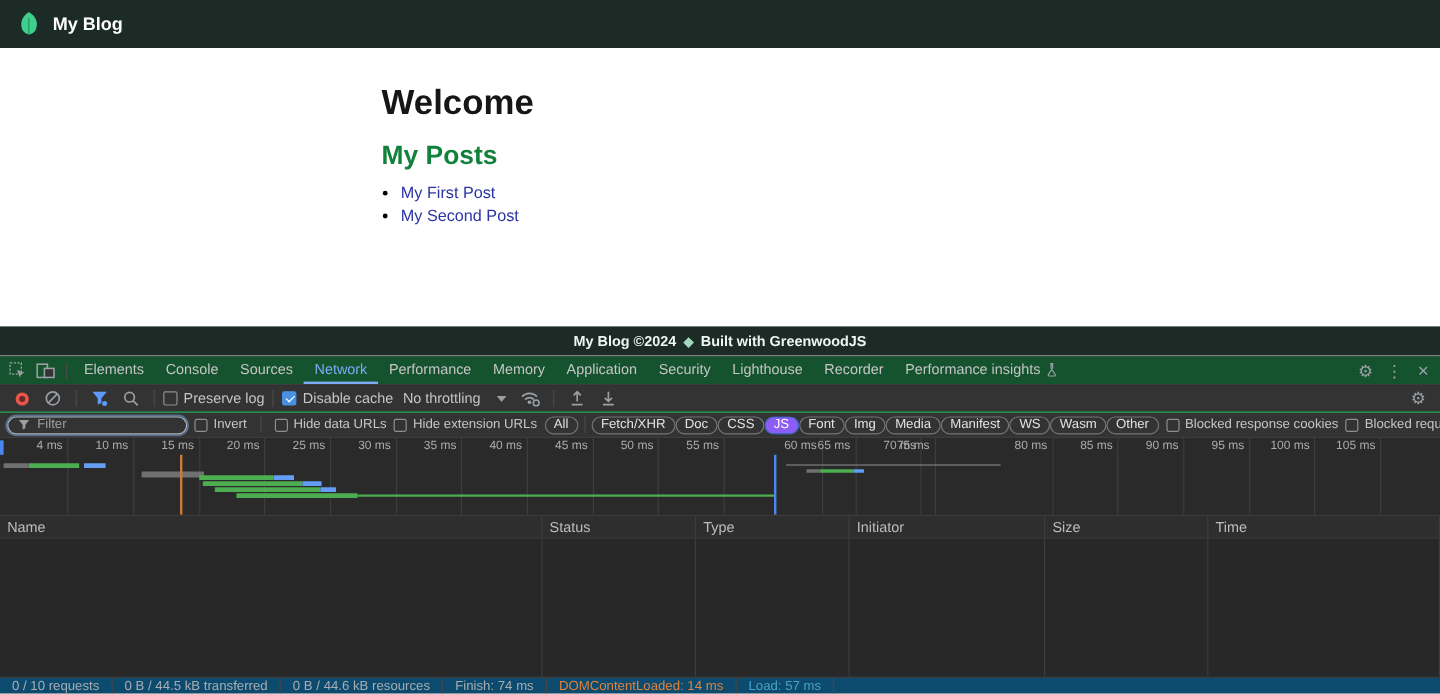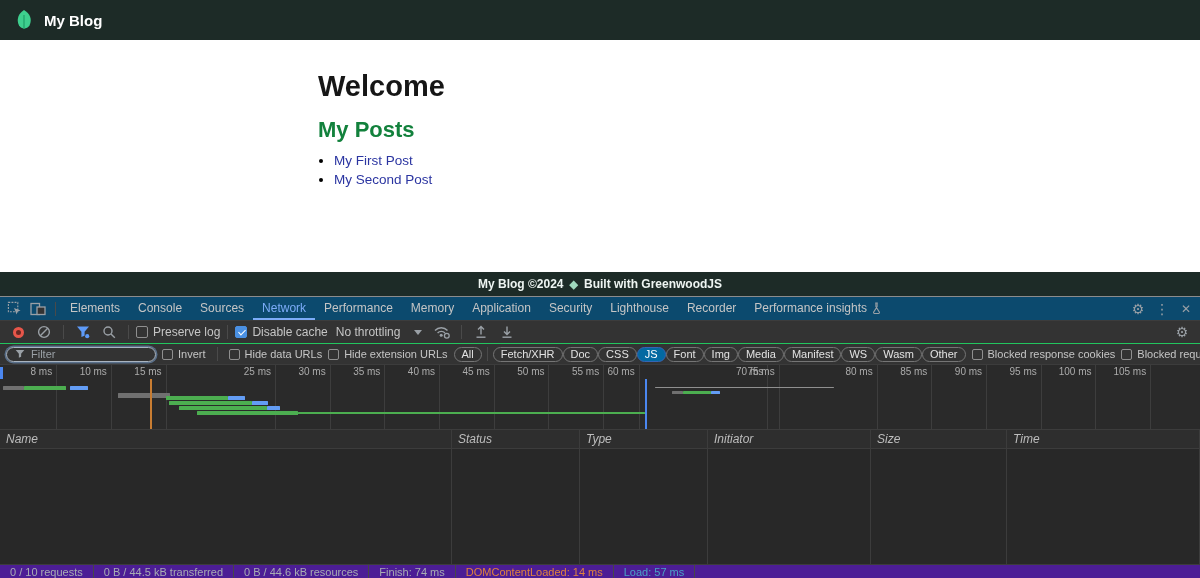--- a/index.html
+++ b/index.html
@@ -24,56 +24,56 @@
   .site-footer { position:absolute; left:0; right:0; bottom:0; height:24px; background:#1d2b27;
     color:#eef5f2; font-size:12px; font-weight:bold; display:flex; align-items:center; justify-content:center; gap:6px; }
   .footer-diamond { color:#9fd9bd; font-size:11px; }
 
   
   .devtools { height:282px; background:#282828; border-top:1px solid #8c8c8c;
     display:flex; flex-direction:column; color:#c5c5c5; font-size:12px; }
   .vdiv { width:1px; height:14px; background:#4a4a4a; margin:0 5px; flex:0 0 auto; }
   .icon-btn { width:24px; height:100%; display:flex; align-items:center; justify-content:center; flex:0 0 auto; }
 
-  .tabbar { height:24px; background:#0c4a6e; display:flex; align-items:center; border-bottom:1px solid #3c3c3c; padding:0 2px; }
+  .tabbar { height:24px; background:#14532d; display:flex; align-items:center; border-bottom:1px solid #3c3c3c; padding:0 2px; }
   .tab { height:100%; padding:0 9px; display:flex; align-items:center; gap:4px; color:#c5c5c5; cursor:default; border-bottom:2px solid transparent; }
   .tab.active { color:#7cacf8; border-bottom-color:#7cacf8; }
   .tab-actions { margin-left:auto; display:flex; align-items:center; }
   .glyph { color:#9aa0a6; font-size:13px; }
 
   .toolbar { height:23px; background:#333; display:flex; align-items:center; border-bottom:1px solid #22c55e; padding:0 6px; gap:2px; }
   .record-dot { width:11px; height:11px; border-radius:50%; border:3px solid #e8564a; background:#692823; }
   .cb-label { display:flex; align-items:center; gap:5px; white-space:nowrap; }
   .cb { width:12px; height:12px; border:1px solid #8f8f8f; border-radius:2px; position:relative; flex:0 0 auto; background:transparent; }
   .cb.checked { background:#4a90e2; border-color:#4a90e2; }
   .cb.checked::after { content:""; position:absolute; left:3.5px; top:1px; width:3px; height:6px;
     border:solid #fff; border-width:0 1.6px 1.6px 0; transform:rotate(45deg); }
   .dropdown { display:flex; align-items:center; gap:14px; padding:0 6px; }
   .caret-down { width:0; height:0; border-left:4px solid transparent; border-right:4px solid transparent; border-top:5px solid #9aa0a6; }
 
   .filterbar { height:21px; background:#333; display:flex; align-items:center; border-bottom:1px solid #3c3c3c; padding:0 6px; gap:6px; font-size:11px; overflow:hidden; white-space:nowrap; }
   .filter-input { display:flex; align-items:center; gap:6px; width:150px; height:15px; border-radius:9px;
     border:1px solid #a9b4c0; box-shadow:0 0 0 1.5px rgba(120,160,210,.55); padding:0 8px; color:#9aa0a6; flex:0 0 auto; }
   .pill { height:15px; line-height:13px; padding:0 7px; border:1px solid #757575; border-radius:9px; color:#e2e2e2; flex:0 0 auto; }
-  .pill.active { background:#0369a1; border-color:#3565b4; color:#fff; }
+  .pill.active { background:#8b5cf6; border-color:#3565b4; color:#fff; }
   .filterbar .cb { width:11px; height:11px; }
 
   .overview { position:relative; height:65px; background:#2a2a2a; border-bottom:1px solid #3c3c3c; overflow:hidden; flex:0 0 auto; }
   .tick { position:absolute; top:0; bottom:0; border-right:1px solid #3d3d3d; }
   .tick span { position:absolute; right:4px; top:1px; font-size:10px; color:#ababab; }
   .wbar { position:absolute; border-radius:0.5px; }
   .marker { position:absolute; top:14px; bottom:0; width:2px; }
   .overview-handle { position:absolute; left:0; top:2px; width:3px; height:12px; background:#4b87f0; }
 
   .grid-header { height:19px; display:flex; background:#2e2e2e; border-bottom:1px solid #3c3c3c; color:#bdbdbd; flex:0 0 auto; }
-  .gh-cell { height:100%; display:flex; align-items:center; padding:0 6px; border-right:1px solid #3c3c3c;font-style:italic; }
+  .gh-cell { height:100%; display:flex; align-items:center; padding:0 6px; border-right:1px solid #3c3c3c; }
   .grid-body { flex:1 1 auto; display:flex; background:#282828; }
   .gb-cell { height:100%; border-right:1px solid #3c3c3c; }
 
-  .statusbar { height:14px; background:#4c1d95; border-top:1px solid #3c3c3c; display:flex; align-items:center; font-size:11px; color:#a8adb3; flex:0 0 auto; }
+  .statusbar { height:14px; background:#0c4a6e; border-top:1px solid #3c3c3c; display:flex; align-items:center; font-size:11px; color:#a8adb3; flex:0 0 auto; }
   .st-item { height:100%; display:flex; align-items:center; padding:0 10px; border-right:1px solid #474747; white-space:nowrap; }
 </style>
 </head>
 <body>
 
 <div class="page">
   <div class="site-header">
     <span style="display:flex;">
       <svg width="20" height="22" viewBox="0 0 20 22">
         <path d="M10 1 C 16 4.5, 18.5 10, 15.5 16.5 C 13 20.5, 7.5 20.5, 5 16.5 C 2 10.5, 4.5 4.5, 10 1 Z" fill="#3ecf8e"></path>
@@ -263,28 +263,31 @@
     <label class="cb-label">
       <span class="cb"></span>
       <span>Blocked requests</span>
     </label>
 
   </div>
 
   <div class="overview" id="overview">
     <span class="overview-handle"></span>
   <div class="tick" style="left: 2.5px; width: 54.7px;">
-        <span>8 ms</span>
+        <span>4 ms</span>
       </div>
       <div class="tick" style="left: 57.2px; width: 54.7px;">
         <span>10 ms</span>
       </div>
       <div class="tick" style="left: 111.9px; width: 54.7px;">
         <span>15 ms</span>
       </div>
+      <div class="tick" style="left: 166.6px; width: 54.7px;">
+        <span>20 ms</span>
+      </div>
       <div class="tick" style="left: 221.3px; width: 54.7px;">
         <span>25 ms</span>
       </div>
       <div class="tick" style="left: 276px; width: 54.7px;">
         <span>30 ms</span>
       </div>
       <div class="tick" style="left: 330.7px; width: 54.7px;">
         <span>35 ms</span>
       </div>
       <div class="tick" style="left: 385.4px; width: 54.7px;">
@@ -292,22 +295,25 @@
       </div>
       <div class="tick" style="left: 440.1px; width: 54.7px;">
         <span>45 ms</span>
       </div>
       <div class="tick" style="left: 494.8px; width: 54.7px;">
         <span>50 ms</span>
       </div>
       <div class="tick" style="left: 549.5px; width: 54.7px;">
         <span>55 ms</span>
       </div>
-      <div class="tick" style="left: 585px; width: 54.7px;">
+      <div class="tick" style="left: 631px; width: 54.7px;">
         <span>60 ms</span>
+      </div>
+      <div class="tick" style="left: 658.9px; width: 54.7px;">
+        <span>65 ms</span>
       </div>
       <div class="tick" style="left: 713.6px; width: 54.7px;">
         <span>70 ms</span>
       </div>
       <div class="tick" style="left: 725px; width: 54.7px;">
         <span>75 ms</span>
       </div>
       <div class="tick" style="left: 823px; width: 54.7px;">
         <span>80 ms</span>
       </div>

